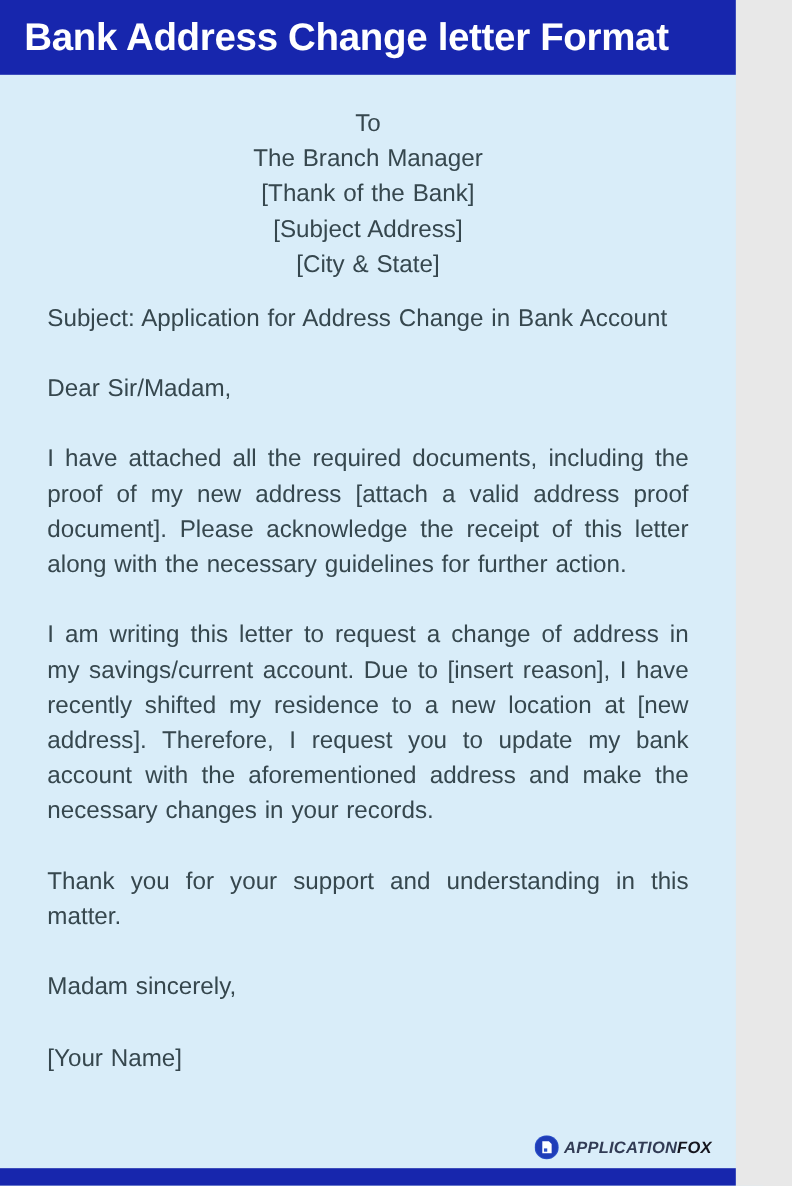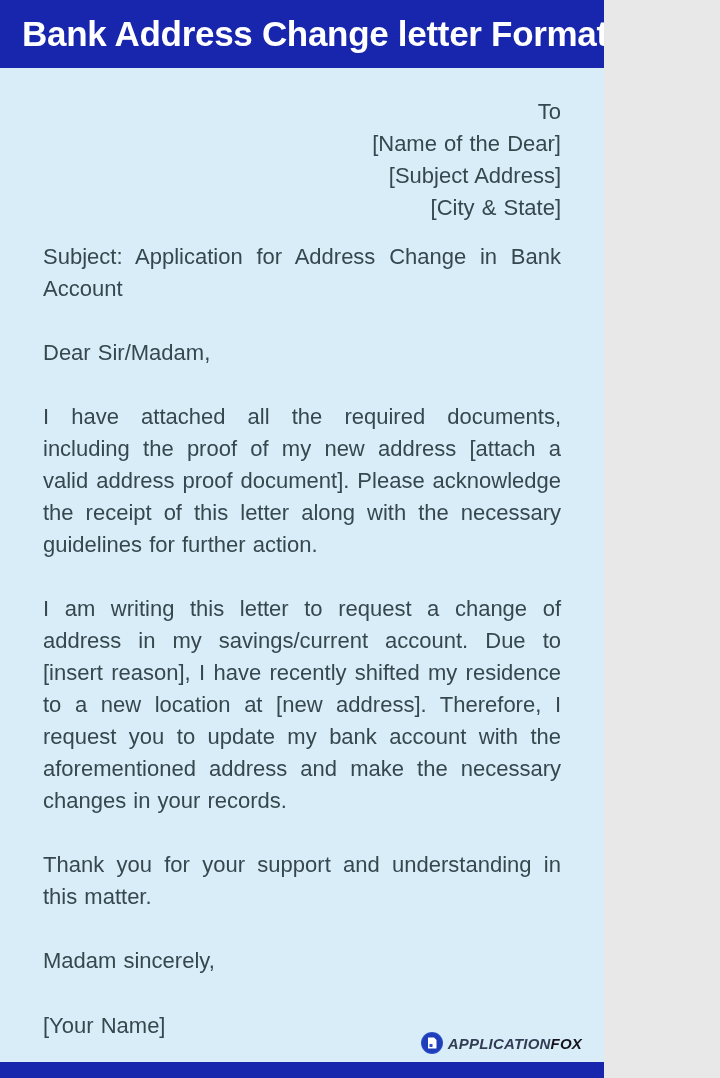--- a/index.html
+++ b/index.html
@@ -2,21 +2,21 @@
 <html><head>
 <meta charset="utf-8">
 <style>
   html, body { margin: 0; padding: 0; }
   body {
     font-family: "Liberation Sans", sans-serif;
     background: #e8e8e8;
   }
   .page {
     position: relative;
-    width: 604px;
+    width: 669px;
     height: 1078px;
     background: #d9edf9;
     overflow: hidden;
   }
   .header-bar {
     background: #1726ad;
     height: 68px;
     display: flex;
     align-items: center;
     padding-left: 22px;
@@ -29,21 +29,21 @@
     letter-spacing: -0.3px;
     white-space: nowrap;
   }
   .letter {
     padding: 28px 43px 0 43px;
     color: #36474e;
     font-size: 22px;
     line-height: 32px;
     word-spacing: 1px;
   }
-  .recipient-block div { text-align: right; }
+  .recipient-block div { text-align: center; }
   .subject {
     margin: 17px 0 0 0;
     text-align: justify;
     text-align-last: left;
   }
   .salutation { margin: 32px 0 0 0; }
   .para {
     margin: 32px 0 0 0;
     text-align: justify;
     text-align-last: left;
@@ -83,21 +83,22 @@
 <div class="page">
 
   <div class="header-bar">
     <div class="page-title">Bank Address Change letter Format</div>
   </div>
 
   <div class="letter">
 
     <div class="recipient-block">
       <div>To</div>
-      <div>[Name of the Dear]</div>
+      <div>The Branch Manager</div>
+      <div>[Thank of the Bank]</div>
       <div>[Subject Address]</div>
       <div>[City &amp; State]</div>
     </div>
 
     <p class="subject">Subject: Application for Address Change in Bank Account</p>
 
     <p class="salutation">Dear Sir/Madam,</p>
 
     <p class="para">I have attached all the required documents, including the proof of my new address [attach a valid address proof document]. Please acknowledge the receipt of this letter along with the necessary guidelines for further action.</p>
 

